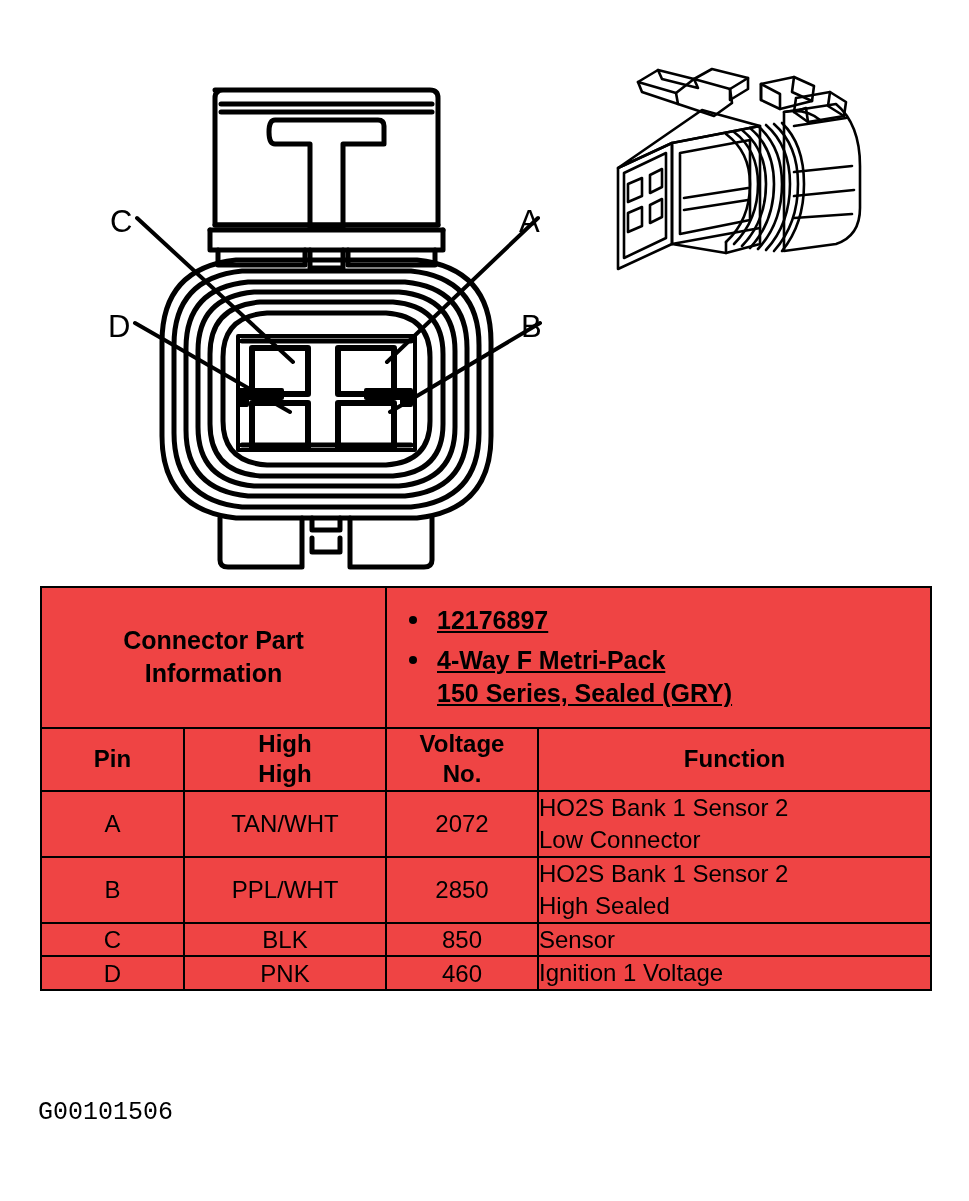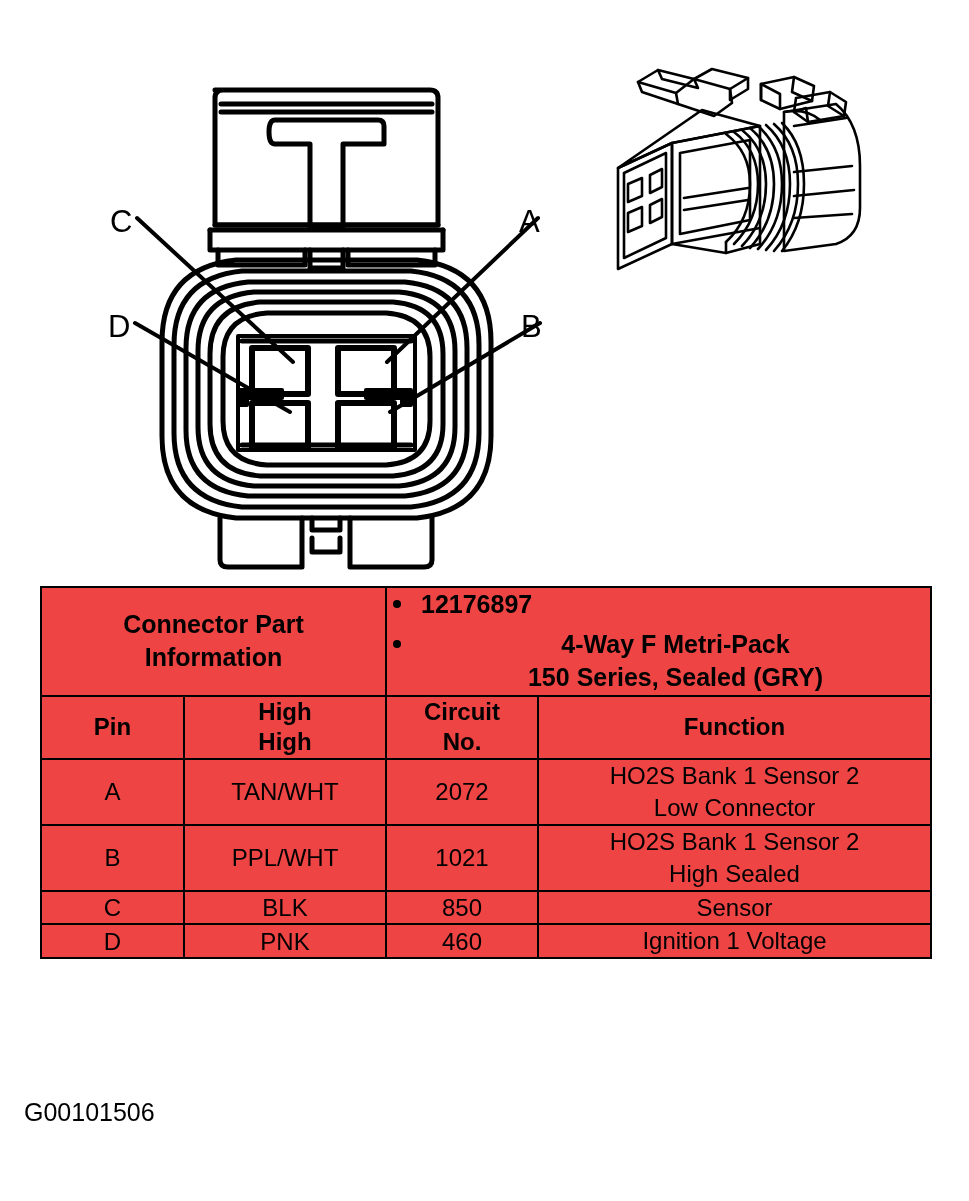--- a/index.html
+++ b/index.html
@@ -77,32 +77,33 @@
     font-size: 25px;
     font-weight: bold;
     line-height: 1.32;
     padding: 16px 8px;
   }
   .info-bullets {
     padding: 14px 8px 16px 34px;
   }
   .info-bullets ul {
     margin: 0;
-    padding: 0;
+    padding: 16px;
     list-style: none;
+    text-decoration: underline;
   }
   .info-bullets li {
     position: relative;
     font-size: 25px;
     font-weight: bold;
     line-height: 1.34;
     padding-left: 34px;
     margin-bottom: 6px;
   }
-  .info-bullets li:last-child { margin-bottom: 0; text-align: center; }
+  .info-bullets li:last-child { margin-bottom: 0; }
   .info-bullets li::before {
     content: "";
     position: absolute;
     left: 6px;
     top: 12px;
     width: 8px; height: 8px;
     background: #000000;
     border-radius: 50%;
   }
   .bullet-line2 { display: block; }
@@ -114,35 +115,35 @@
     line-height: 1.28;
     padding: 13px 6px;
   }
   .td-center {
     text-align: center;
     font-size: 24px;
     line-height: 1.3;
     padding: 10px 6px;
   }
   .td-function {
-    text-align: center;
+    text-align: left;
     font-size: 24px;
     line-height: 1.33;
     padding: 10px 10px;
   }
   .row-tall .td-center,
   .row-tall .td-function { padding-top: 14px; padding-bottom: 14px; }
 
   
   #figure-id {
     position: absolute;
-    left: 24px;
+    left: 38px;
     top: 1098px;
     font-size: 25px;
-    font-family: Liberation Sans, sans-serif;
+    font-family: Liberation Mono, monospace;
   }
 </style>
 </head>
 <body>
 
 <div id="sheet">
 
   <div id="figure-area">
 
     <svg id="face-view" viewBox="0 0 500 510" width="500" height="510" xmlns="http://www.w3.org/2000/svg">
@@ -282,40 +283,40 @@
         </td>
       </tr>
 
       <tr>
         <td class="th">Pin</td>
         <td class="th">
           <span>High</span><br>
           <span>High</span>
         </td>
         <td class="th">
-          <span>Circuit</span><br>
+          <span>Voltage</span><br>
           <span>No.</span>
         </td>
         <td class="th">Function</td>
       </tr>
 
       <tr class="row-tall">
         <td class="td-center">A</td>
         <td class="td-center">TAN/WHT</td>
         <td class="td-center">2072</td>
         <td class="td-function">
           <span>HO2S Bank 1 Sensor 2</span><br>
           <span>Low Connector</span>
         </td>
       </tr>
 
       <tr class="row-tall">
         <td class="td-center">B</td>
         <td class="td-center">PPL/WHT</td>
-        <td class="td-center">1021</td>
+        <td class="td-center">2850</td>
         <td class="td-function">
           <span>HO2S Bank 1 Sensor 2</span><br>
           <span>High Sealed</span>
         </td>
       </tr>
 
       <tr>
         <td class="td-center">C</td>
         <td class="td-center">BLK</td>
         <td class="td-center">850</td>

